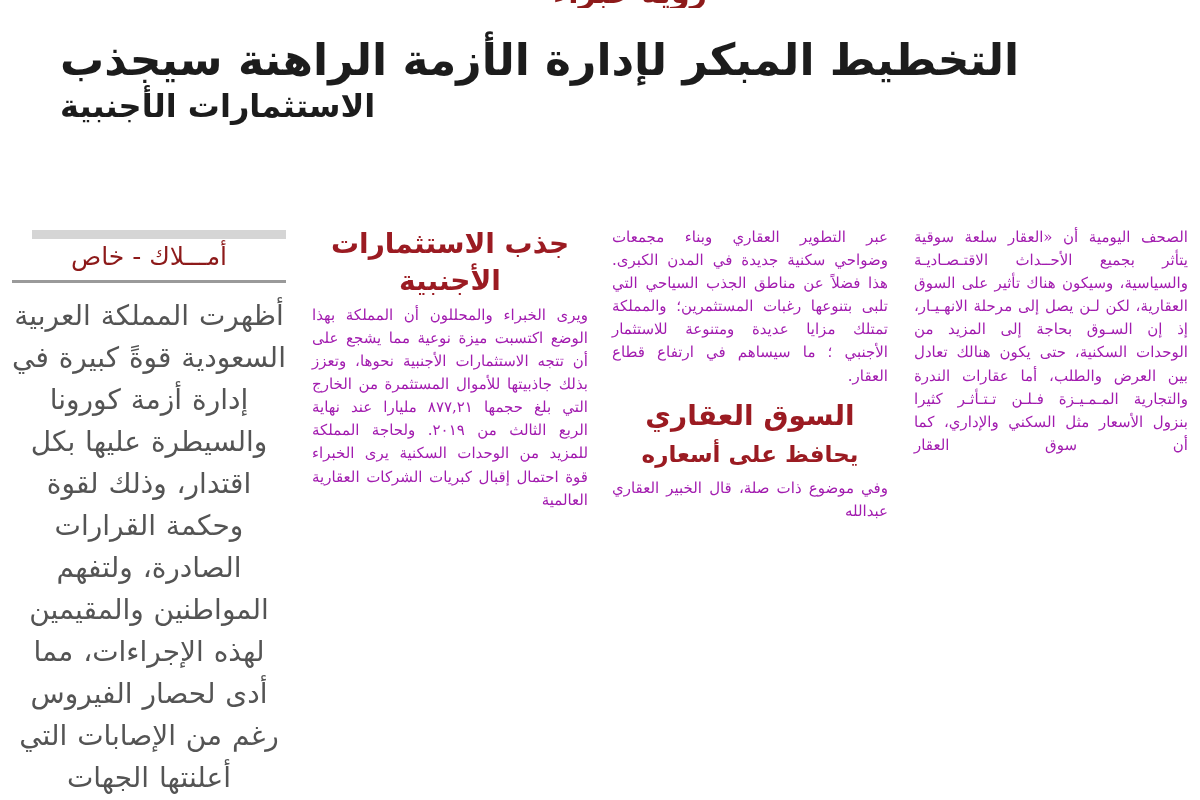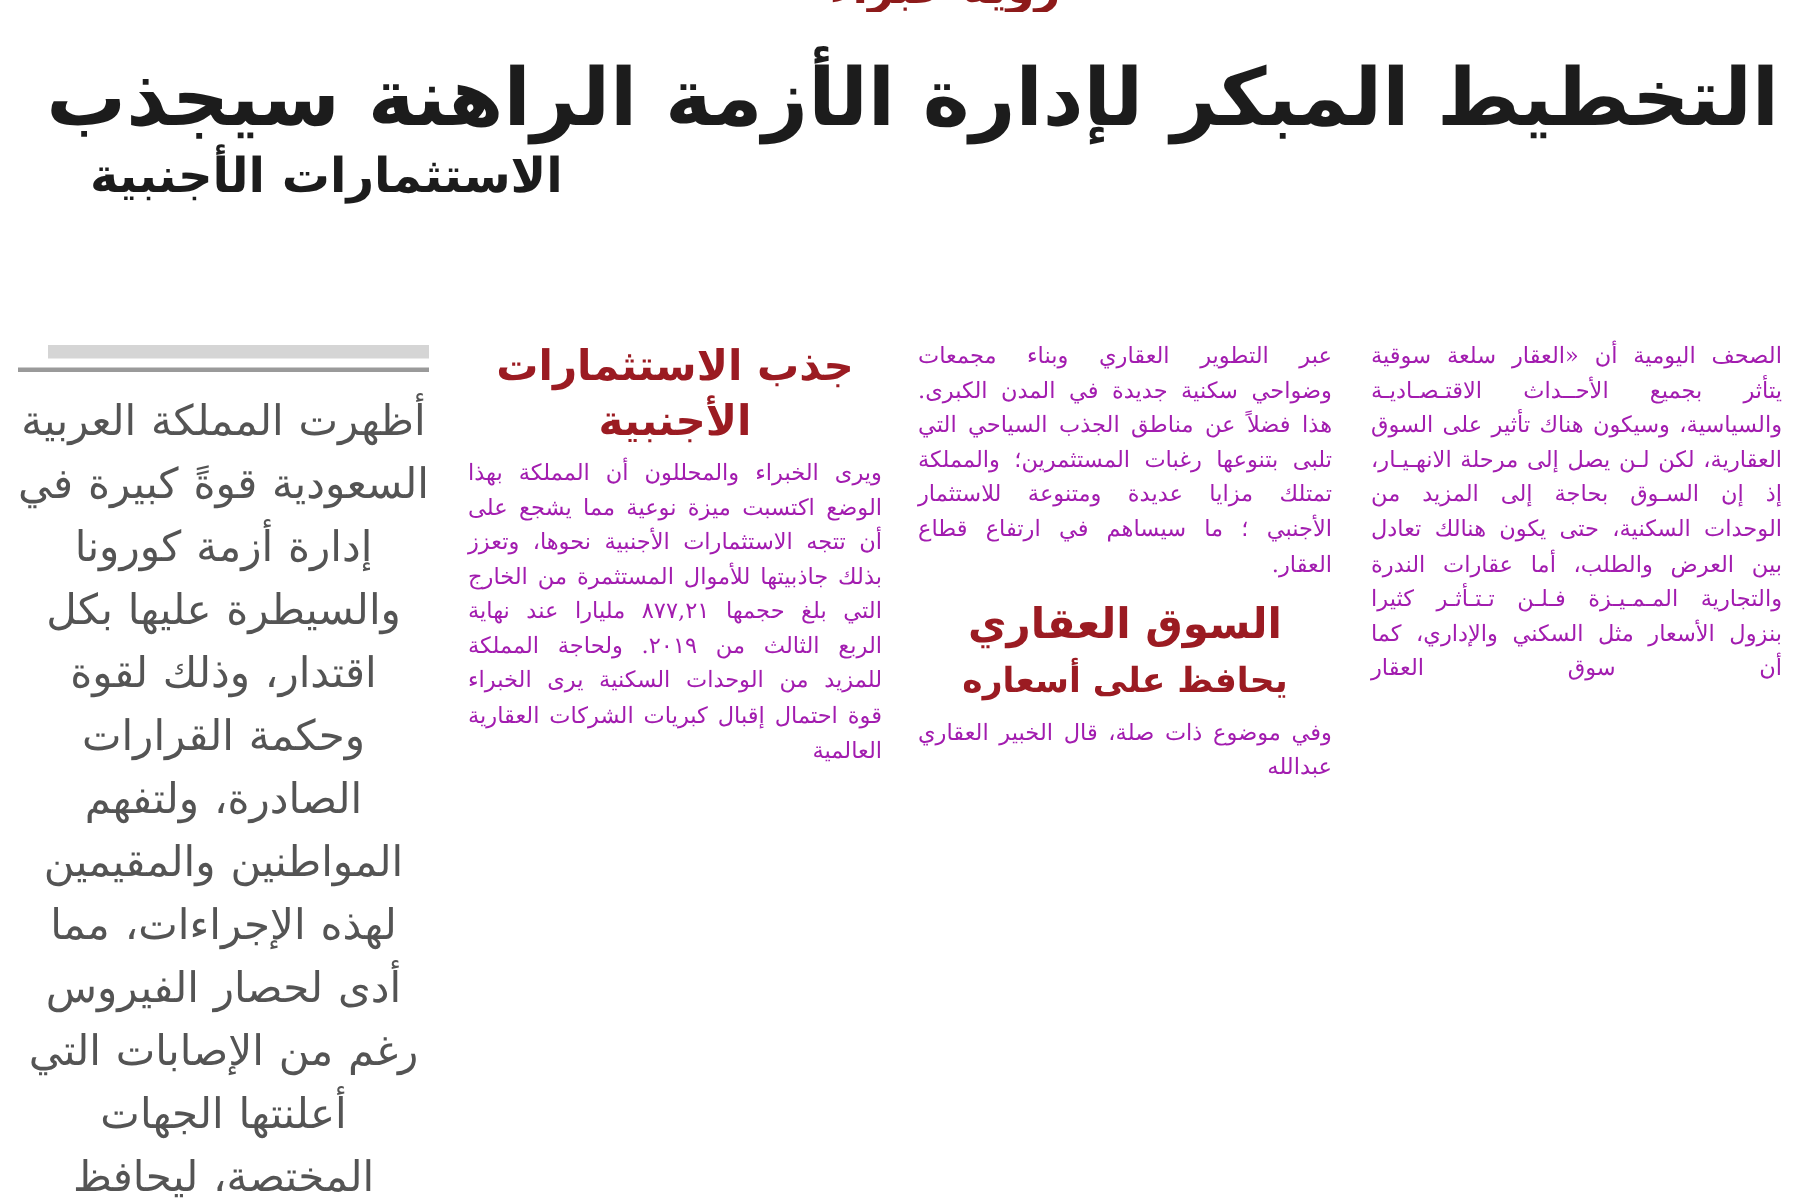--- a/index.html
+++ b/index.html
@@ -41,21 +41,21 @@
   }
   .headline .hl-line{
     font-family:"DejaVu Sans", sans-serif;
     font-weight:bold;
     font-size:49px;
     line-height:1.20;
     color:#1c1c1c;
     letter-spacing:-0.5px;
     white-space:nowrap;
   }
-  .headline .hl-line.l1{ font-size:53px; }
+  .headline .hl-line.l1{ font-size:44px; }
   .headline .hl-line.l2{ font-size:32px; }
 
   
   .cols{
     position:absolute;
     top:226px; left:0;
     width:1200px; height:578px;
     display:flex;
     flex-direction:row-reverse;
     gap:0;
@@ -143,20 +143,21 @@
 
 <div class="headline">
   <div class="hl-line l1">التخطيط المبكر لإدارة الأزمة الراهنة سيجذب</div>
   <div class="hl-line l2">الاستثمارات الأجنبية</div>
 </div>
 
 <div class="cols">
 
   <div class="col c1">
     <div class="grey-bar"></div>
+    <div class="kicker-special">أمـــلاك - خاص</div>
     <div class="rule"></div>
     <div class="lead-body">أظهرت المملكة العربية السعودية قوةً كبيرة في إدارة أزمة كورونا والسيطرة عليها بكل اقتدار، وذلك لقوة وحكمة القرارات الصادرة، ولتفهم المواطنين والمقيمين لهذه الإجراءات، مما أدى لحصار الفيروس رغم من الإصابات التي أعلنتها الجهات المختصة، ليحافظ القطاع العقاري على تماسكه متفرجاً على بقية</div>
   </div>
 
   <div class="col c2">
     <div class="sub-red">جذب الاستثمارات الأجنبية</div>
     <div class="body-serif">ويرى الخبراء والمحللون أن المملكة بهذا الوضع اكتسبت ميزة نوعية مما يشجع على أن تتجه الاستثمارات الأجنبية نحوها، وتعزز بذلك جاذبيتها للأموال المستثمرة من الخارج التي بلغ حجمها ٨٧٧,٢١ مليارا عند نهاية الربع الثالث من ٢٠١٩. ولحاجة المملكة للمزيد من الوحدات السكنية يرى الخبراء قوة احتمال إقبال كبريات الشركات العقارية العالمية</div>
   </div>
 
   <div class="col c3">

